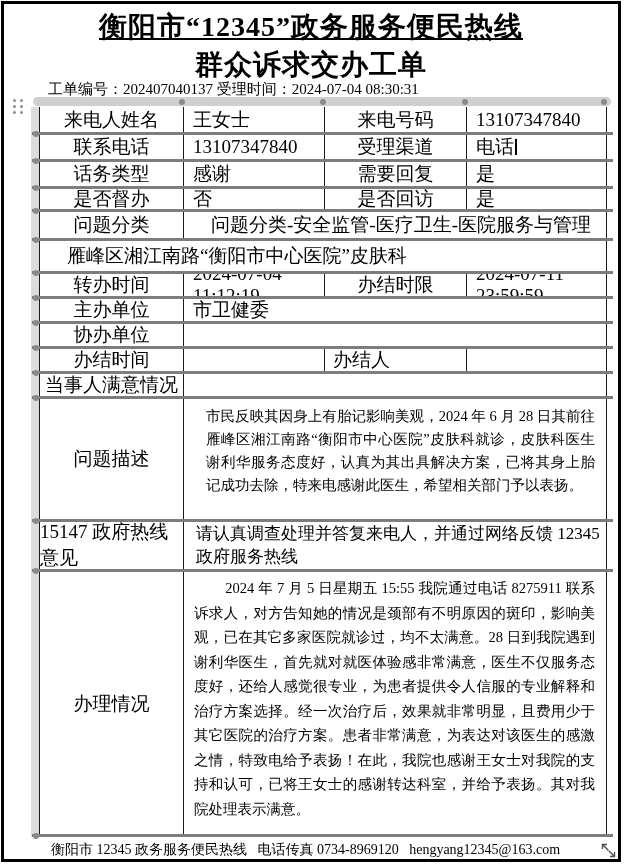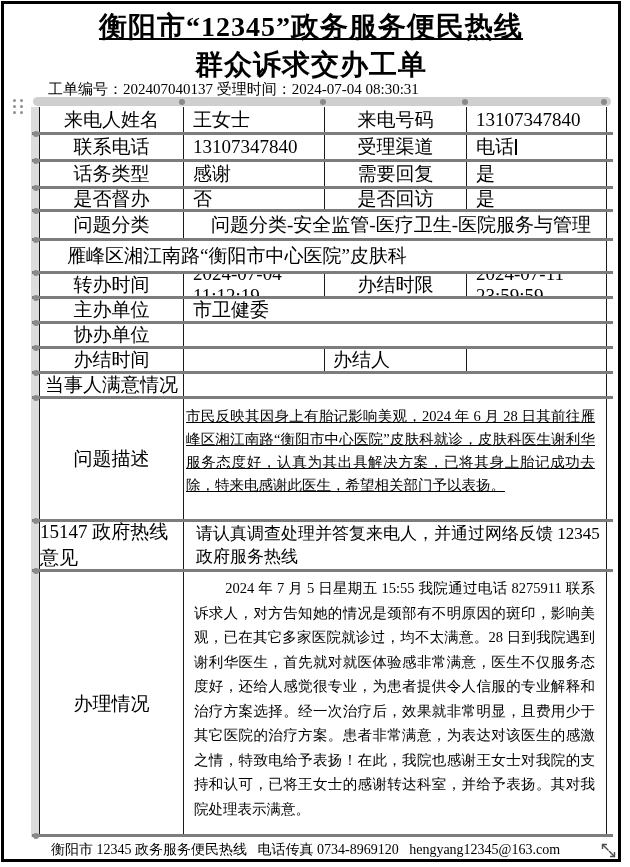--- a/index.html
+++ b/index.html
@@ -31,21 +31,21 @@
   .cell + .cell{border-left:1px solid #1a1a1a;}
   .w1{width:143px;flex:none;}
   .w2{width:141px;flex:none;}
   .w3{width:142px;flex:none;}
   .wv{flex:1;}
   .v{justify-content:flex-start;padding-left:9px;}
   .left{justify-content:flex-start;padding-left:8px;font-family:Liberation Mono, monospace;}
   .indent{padding-left:27px;}
   .pad12{padding-left:12px;font-size:17px;}
   .para{display:block;font-size:14.5px;text-align:justify;}
-  .para.p12{padding:8px 11px 0 2px;line-height:23px;text-decoration:underline;}
+  .para.p12{padding:8px 11px 0 22px;line-height:23px;}
   .para.p14{padding:6px 11px 16px 10px;line-height:24.5px;text-indent:2.15em;}
   .hsep{position:absolute;left:-8px;width:581px;height:3px;background:#7d7d7d;z-index:3;}
   .hsep .rowdot{position:absolute;left:1px;top:-1.5px;width:6px;height:6px;border-radius:50%;background:#8a8a8a;}
   .caret{display:inline-block;width:1.5px;height:16px;background:#000;margin-left:1px;vertical-align:-3px;}
   .footer{position:absolute;left:51px;top:841px;font-size:14px;white-space:pre;}
   .resize-icon{position:absolute;left:600px;top:842px;width:17px;height:17px;z-index:4;}
 </style>
 </head>
 <body>
 

